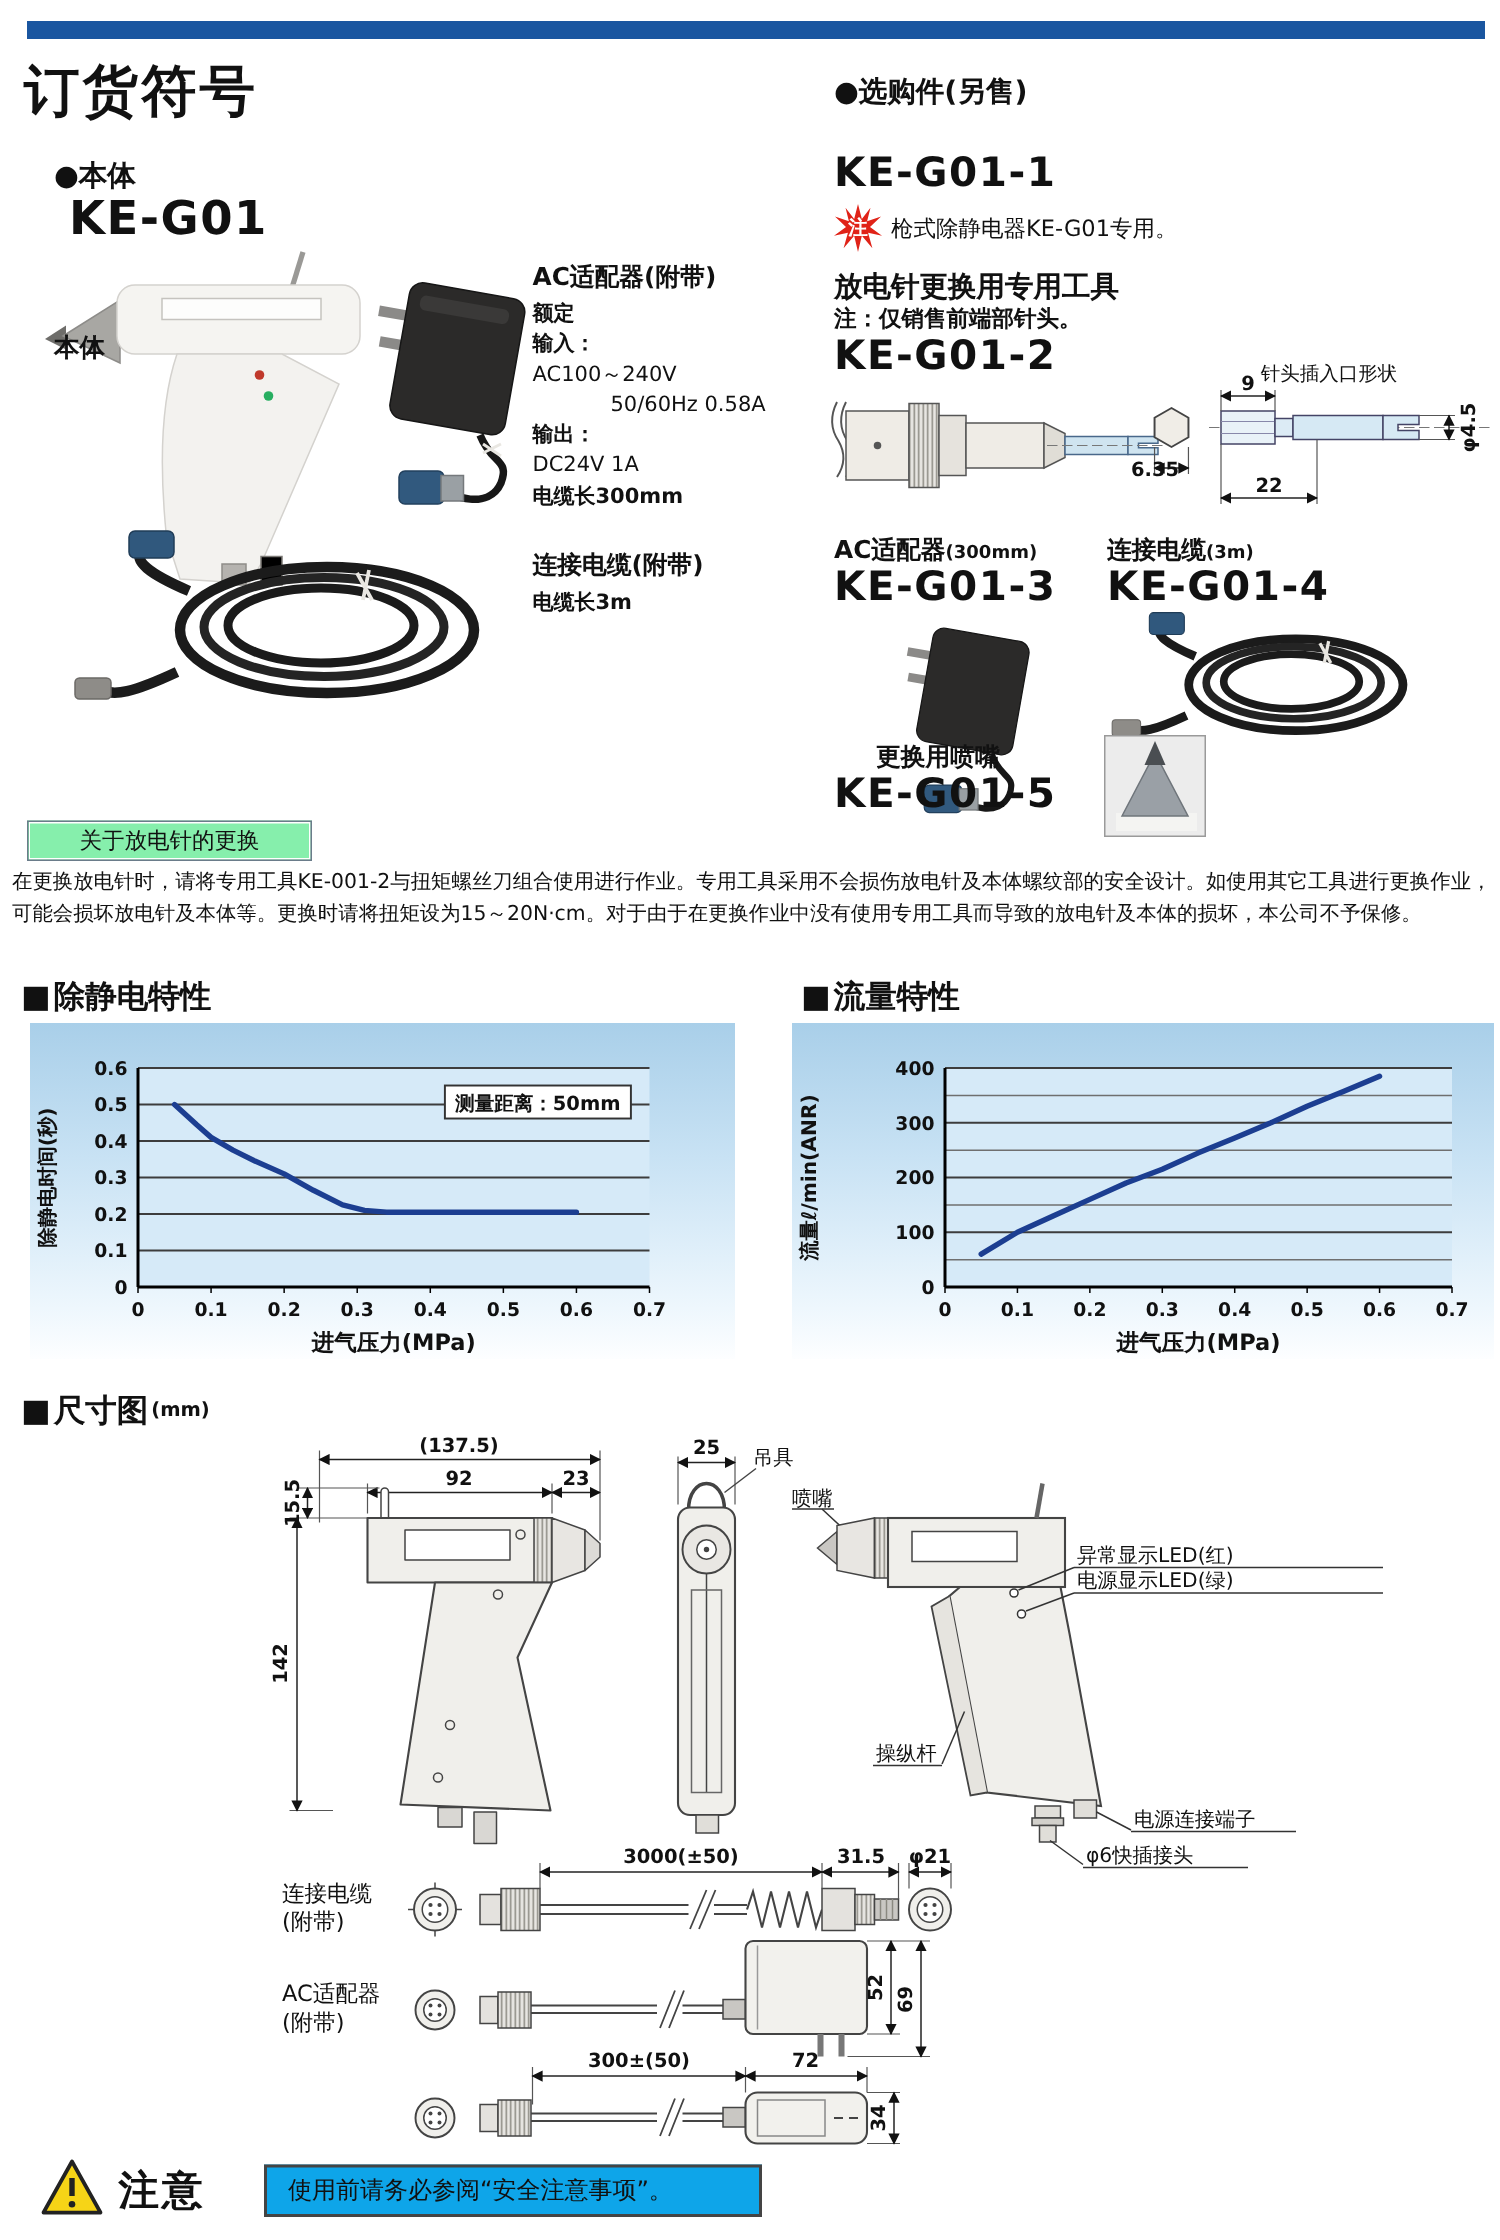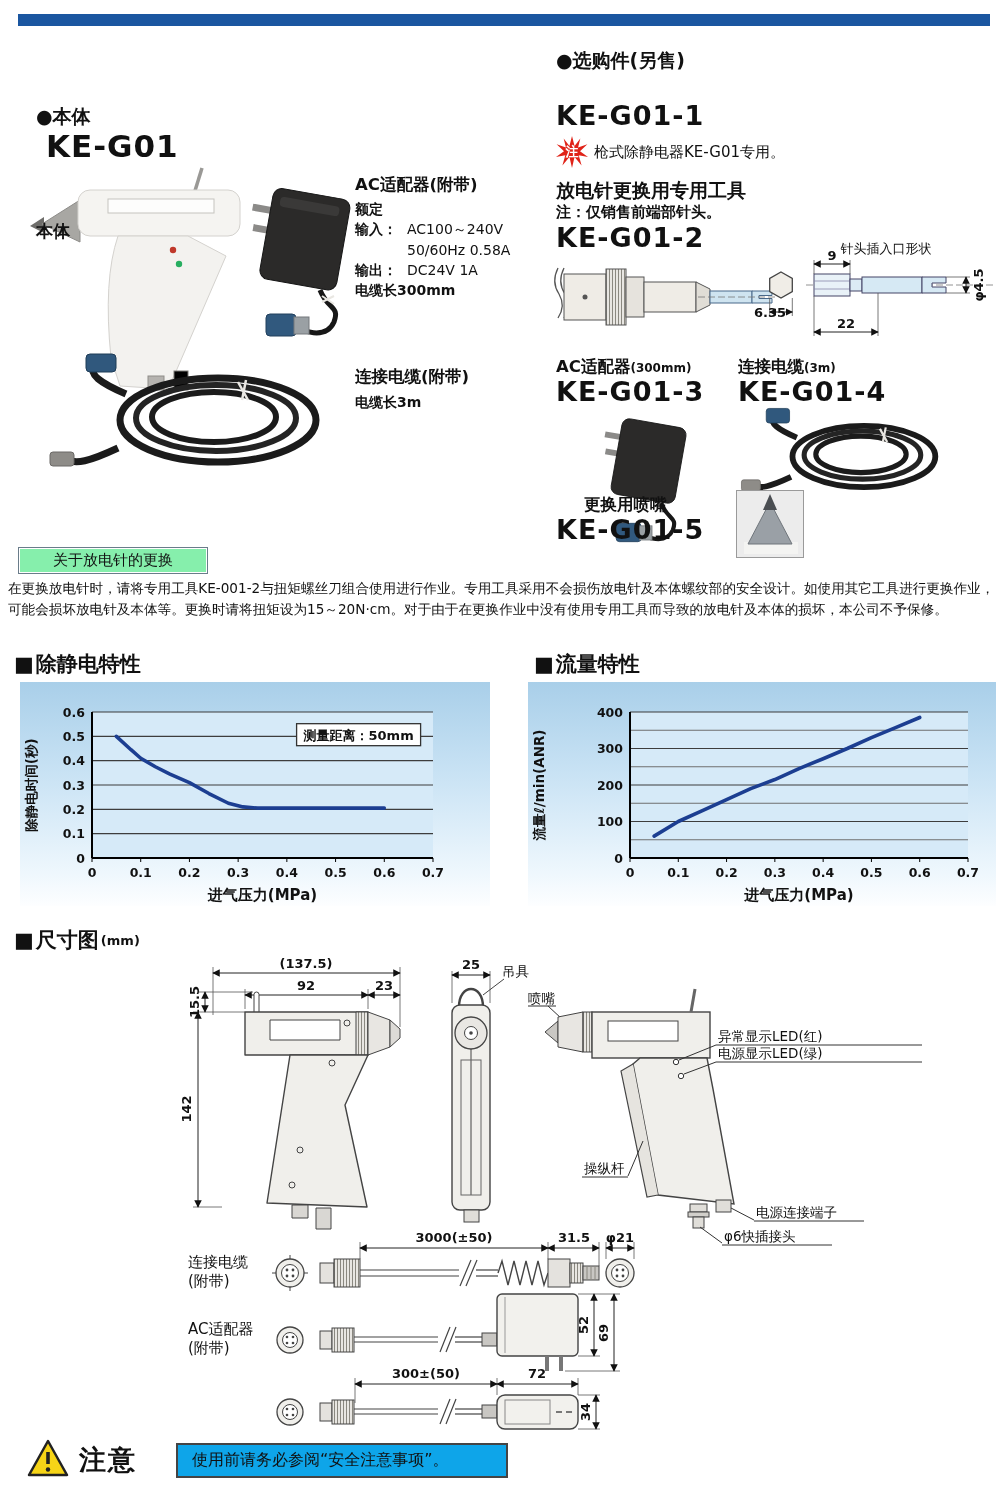--- a/index.html
+++ b/index.html
@@ -11,21 +11,21 @@
   .bullet{font-size:19px;font-weight:700;}
   .model-lg{font-size:31px;font-weight:700;letter-spacing:1px;}
   .model-md{font-size:27px;font-weight:700;letter-spacing:1px;}
   .optname{font-size:19px;font-weight:700;}
   .optname small{font-size:12.5px;font-weight:700;}
   .optname16{font-size:16.5px;font-weight:700;}
   .optname16 small{font-size:12px;font-weight:700;}
   .txt14{font-size:14px;line-height:1.45;}
   .txt15{font-size:15px;}
   .b{font-weight:700;}
-  .acline{display:flex;}
+  .acline{display:flex;flex-direction:column;}
   .acline .lab{width:52px;}
   .burst{width:32px;height:32px;background:#e02318;display:flex;align-items:center;justify-content:center;
     color:#fff;font-size:13px;font-weight:700;
     clip-path:polygon(50% 0%,58% 31%,76% 8%,69% 36%,98% 26%,75% 48%,100% 66%,71% 60%,80% 92%,58% 66%,50% 100%,42% 66%,20% 92%,29% 60%,0% 66%,25% 48%,2% 26%,31% 36%,24% 8%,42% 31%);}
   .notebox{background:#86efac;border:1px solid #6a7c8a;box-shadow:0 0 0 1px #fff inset;
     width:188px;height:25px;display:flex;align-items:center;justify-content:center;
     font-size:15px;}
   .para{font-size:13.6px;line-height:1.52;width:988px;}
   .sec-h{font-size:21px;font-weight:700;display:flex;align-items:center;gap:2px;}
   .sec-h .mk{font-size:21px;}
@@ -45,20 +45,21 @@
   svg{display:block;}
   svg text{font-family:"DejaVu Sans","Liberation Sans",sans-serif;}
 </style>
 </head>
 <body>
 
 <div id="page">
 
   <div class="abs topbar"></div>
 
+  <div class="abs h1">订货符号</div>
 
   <div class="abs bullet" style="left:36px;top:104px;">●本体</div>
   <div class="abs model-lg" style="left:46px;top:128px;">KE-G01</div>
 
   <svg class="abs" style="left:22px;top:160px;" width="235" height="235" viewBox="0 0 235 235">
     <polygon points="8,66 22,57 22,73" fill="#6e6d6a"></polygon>
     <polygon points="20,64 58,40 58,82" fill="#a8a7a3" stroke="#8d8c89"></polygon>
     <line x1="180" y1="8" x2="172" y2="34" stroke="#9a9996" stroke-width="3.5"></line>
     <rect x="56" y="30" width="162" height="46" rx="12" fill="#f5f4f1" stroke="#d4d2ce"></rect>
     <rect x="86" y="39" width="106" height="14" fill="#fdfdfc" stroke="#c5c3bf"></rect>

